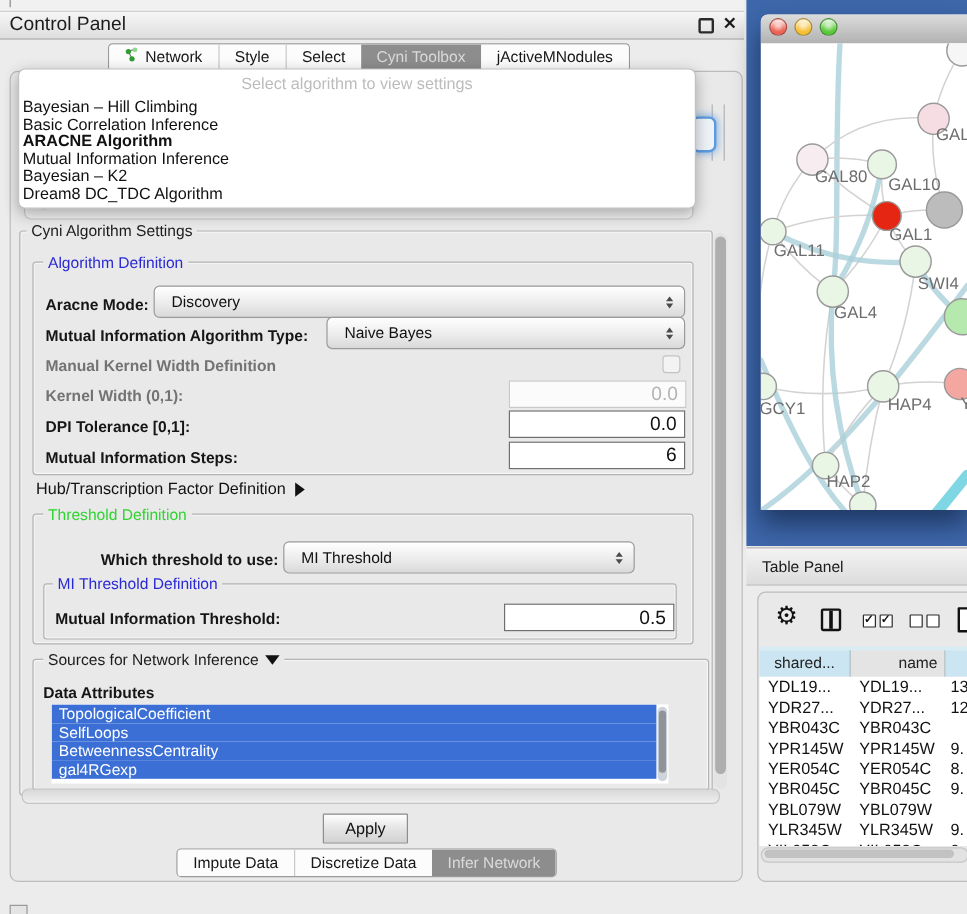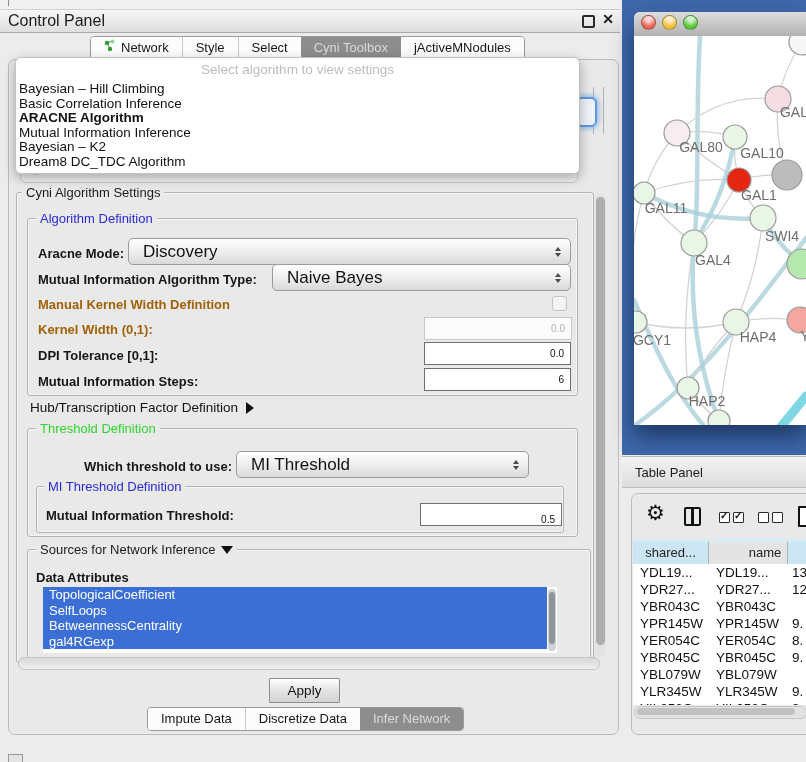--- a/index.html
+++ b/index.html
@@ -42,31 +42,31 @@
     display:flex;align-items:center;}
   #bg-combo span{margin-left:12px;font-size:13.5px;color:#cbcbcb;}
 
   
   .grp{border:1px solid #b4b4b4;border-radius:3px;box-shadow:inset 0 0 0 1px rgba(255,255,255,.55);}
   .legend{position:absolute;background:#e9e9e9;padding:0 4px;font-size:13px;color:#1c1c1c;white-space:nowrap;display:flex;align-items:center;gap:5px;}
   .legend.blue{color:#2a2ad4;}
   .legend.green{color:#2fd42f;}
 
   .flabel{position:absolute;font-size:13px;font-weight:bold;color:#161616;white-space:nowrap;}
-  .flabel.dis{color:#a16207;}
+  .flabel.dis{color:#737373;}
 
   .combo{position:absolute;background:linear-gradient(#ffffff,#ececec 55%,#d9d9d9);border:1px solid #9b9b9b;border-radius:5px;
     display:flex;align-items:center;box-shadow:inset 0 1px 0 #fff;}
-  .combo .ct{margin-left:14px;font-size:17px;color:#111;}
+  .combo .ct{margin-left:14px;font-size:13px;color:#111;}
   .spin{position:absolute;right:9px;top:50%;transform:translateY(-50%);display:flex;flex-direction:column;gap:2px;}
   .spin::before{content:"";border-left:3.5px solid transparent;border-right:3.5px solid transparent;border-bottom:4.5px solid #4a4a4a;}
   .spin::after{content:"";border-left:3.5px solid transparent;border-right:3.5px solid transparent;border-top:4.5px solid #4a4a4a;}
 
   .inp{position:absolute;background:#fff;border:1.5px solid #6f6f6f;display:flex;align-items:center;justify-content:flex-end;}
-  .inp span{margin-right:6px;font-size:10px;color:#111;}
+  .inp span{margin-right:6px;font-size:16px;color:#111;}
   .inp.dis{background:#fbfbfb;border:1px solid #c9c9c9;}
   .inp.dis span{color:#b3b3b3;}
 
   .chk{position:absolute;width:13px;height:13px;border:1.5px solid #c4c4c4;border-radius:3px;background:#f3f3f3;}
 
   .tri-right{display:inline-block;width:0;height:0;border-top:6px solid transparent;border-bottom:6px solid transparent;border-left:8px solid #111;}
   .tri-down{display:inline-block;width:0;height:0;border-left:6.5px solid transparent;border-right:6.5px solid transparent;border-top:8px solid #111;}
 
   
   .vsb{background:#e3e3e3;border-radius:6px;}

